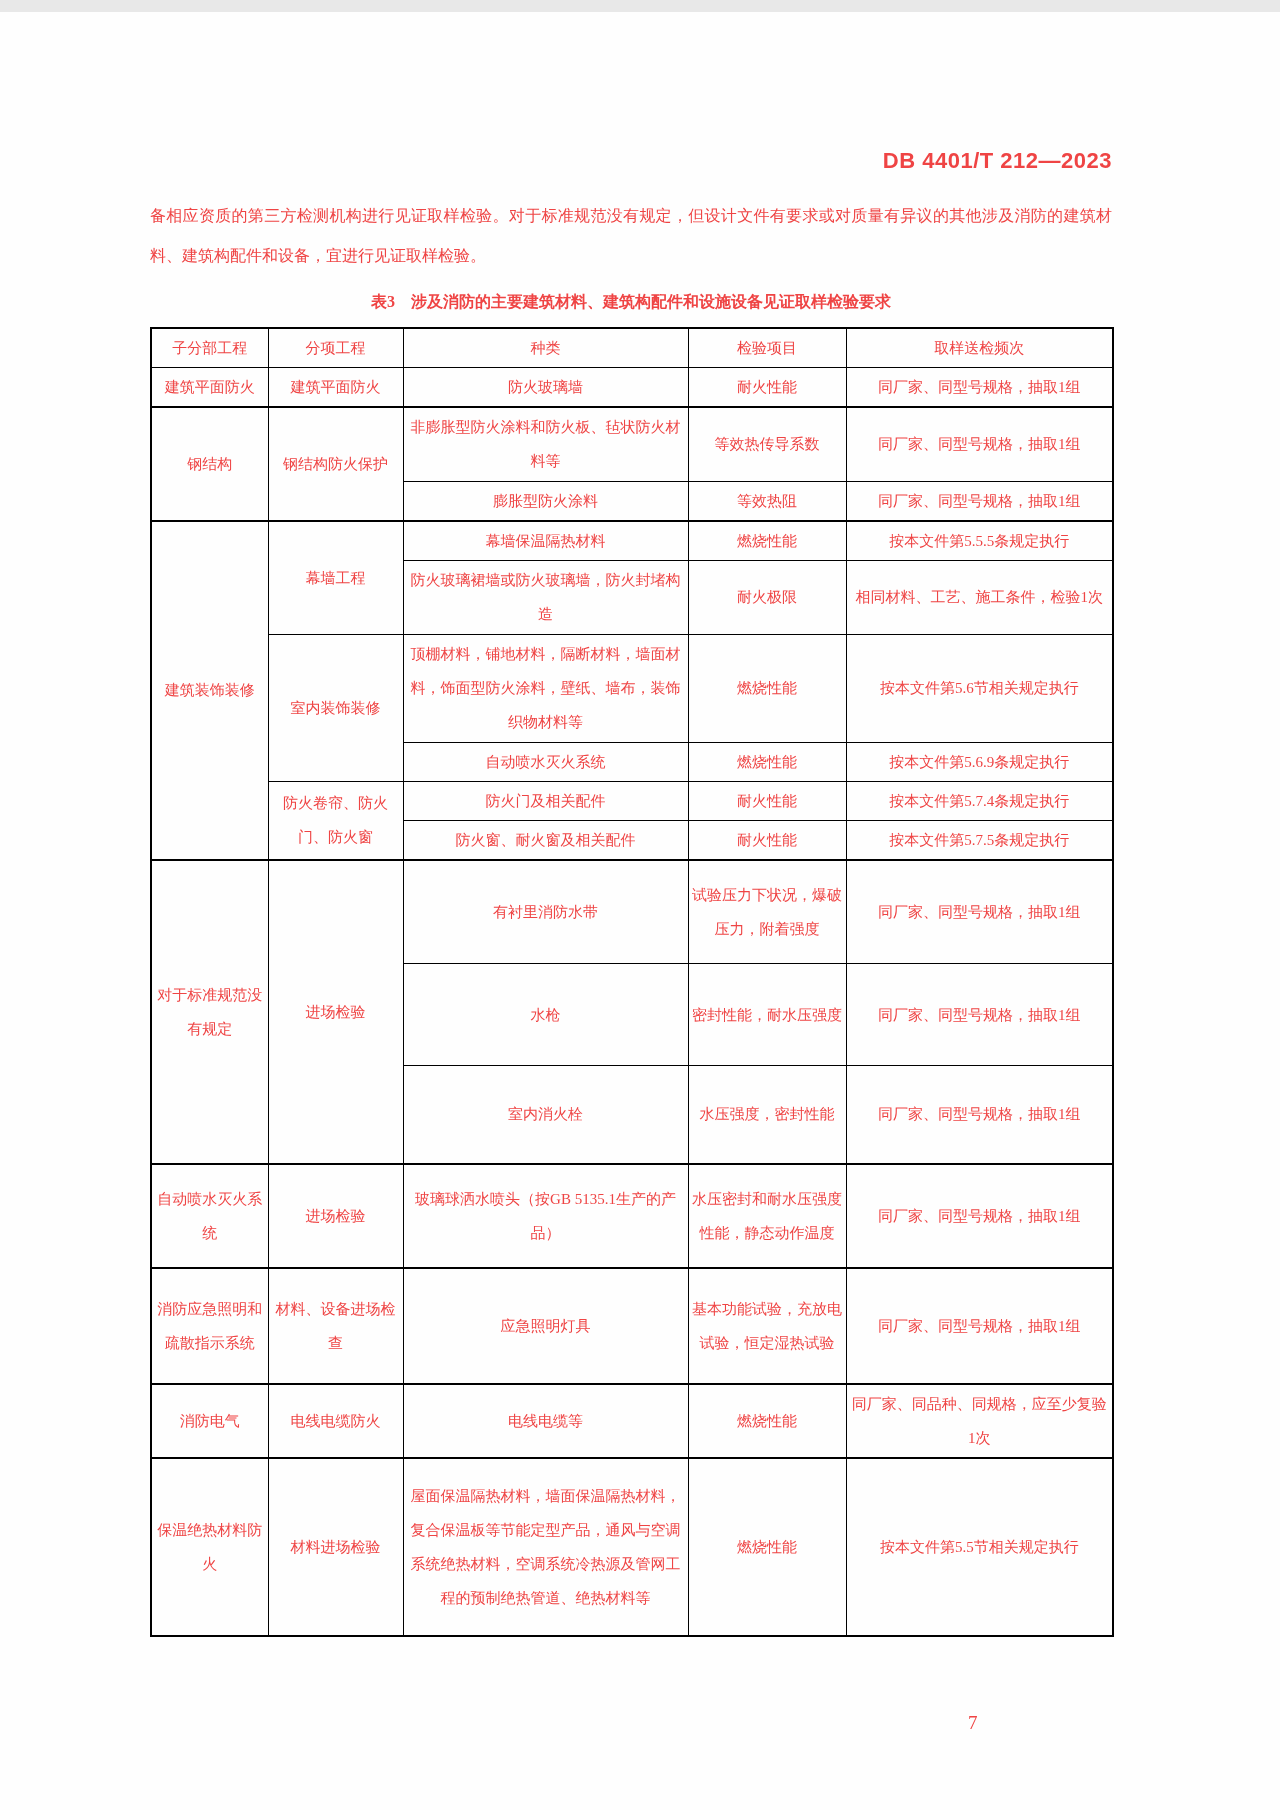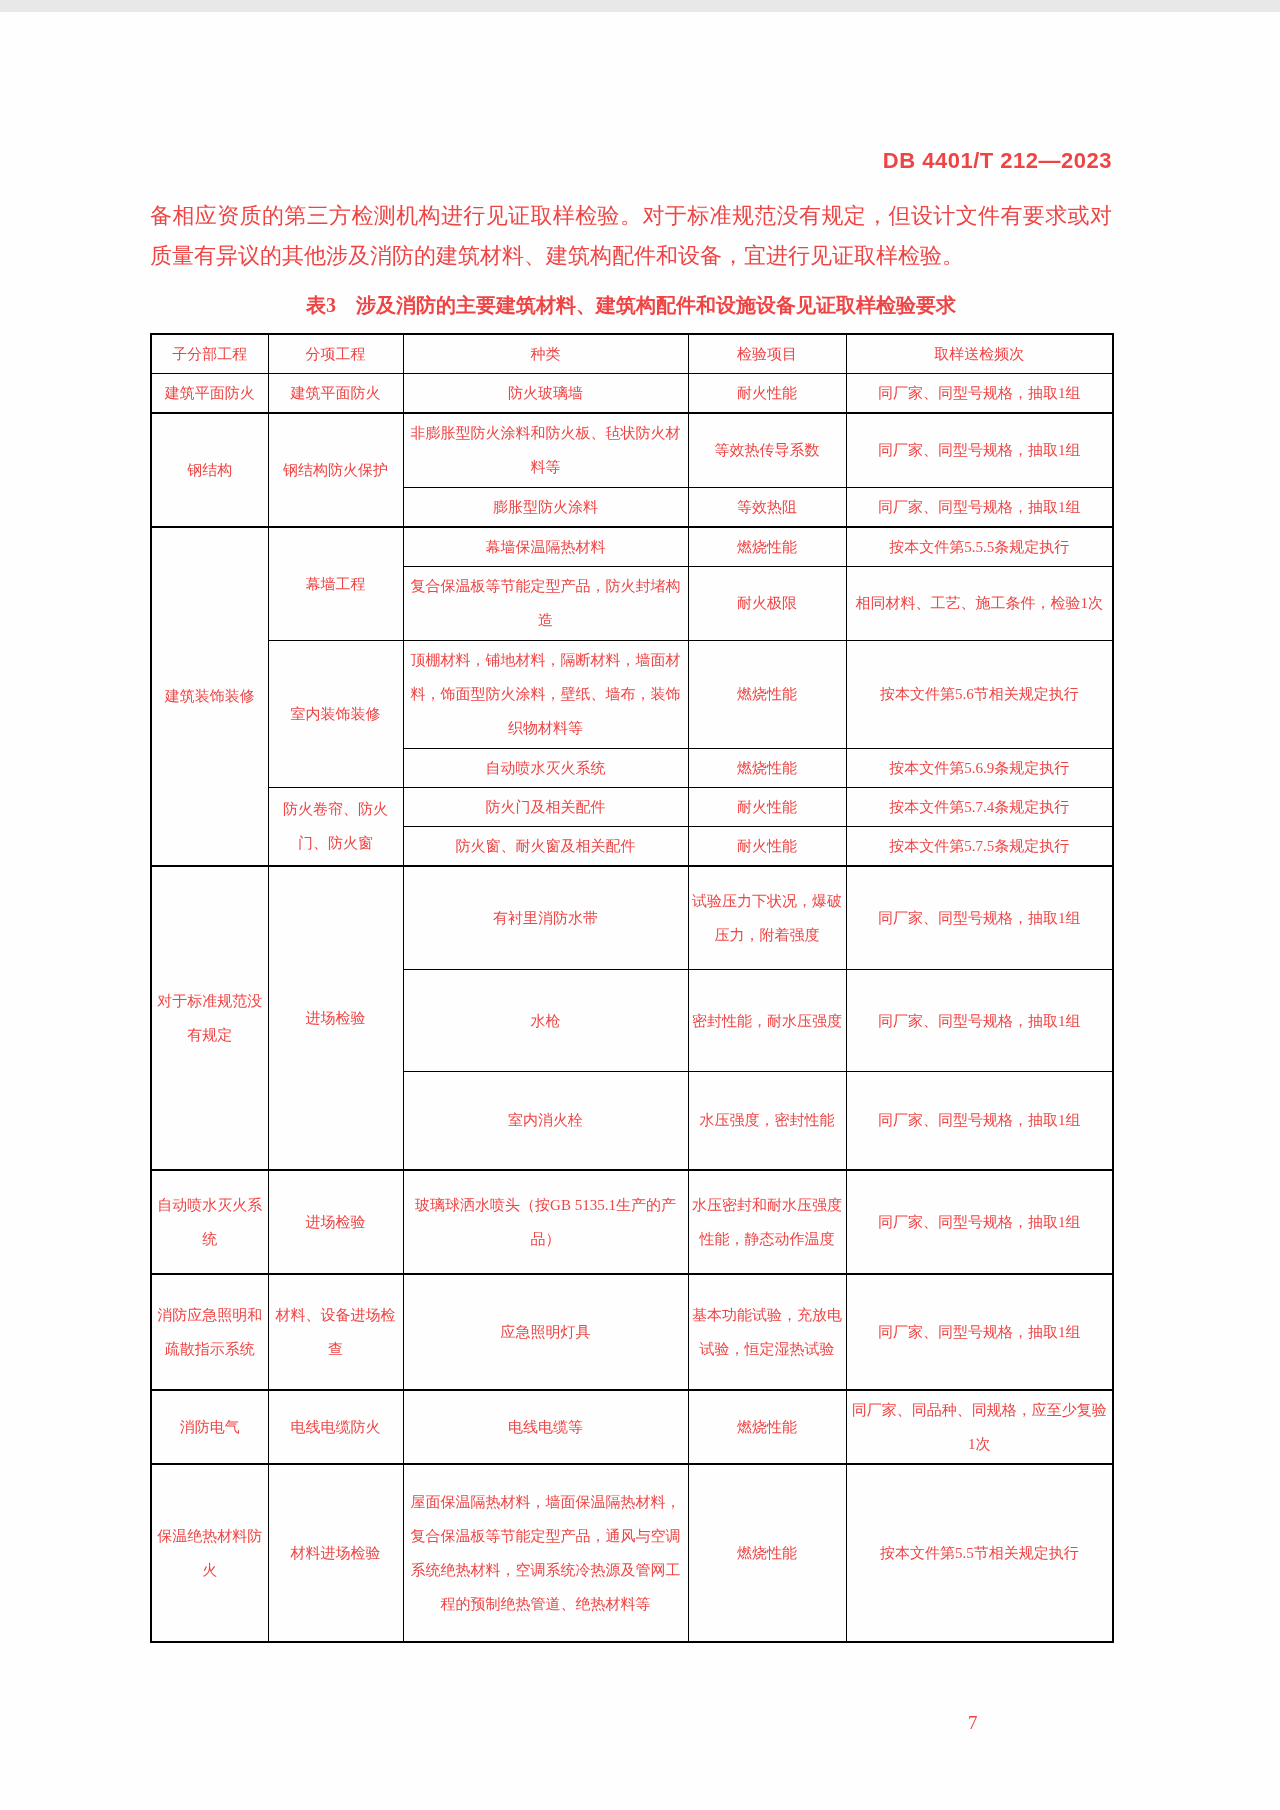--- a/index.html
+++ b/index.html
@@ -19,28 +19,28 @@
   }
   .doc-header{
     text-align:right;
     font-size:22px;
     font-weight:bold;
     letter-spacing:.5px;
     font-family:"Liberation Sans", sans-serif;
   }
   .intro{
     margin:22px 0 0 0;
-    font-size:22px;
+    font-size:16px;
     line-height:40px;
     text-align:justify;
   }
   .caption{
     margin-top:16px;
     text-align:center;
-    font-size:20px;
+    font-size:16px;
     font-weight:bold;
   }
   table.insp{
     margin-top:14px;
     border-collapse:collapse;
     table-layout:fixed;
     width:962px;
     font-size:15px;
   }
   table.insp th, table.insp td{
@@ -117,21 +117,21 @@
           <td>同厂家、同型号规格，抽取1组</td>
         </tr>
         <tr class="sec" style="height:36px">
           <td rowspan="6">建筑装饰装修</td>
           <td rowspan="2">幕墙工程</td>
           <td>幕墙保温隔热材料</td>
           <td>燃烧性能</td>
           <td>按本文件第5.5.5条规定执行</td>
         </tr>
         <tr style="height:74px">
-          <td>复合保温板等节能定型产品，防火封堵构造</td>
+          <td>防火玻璃裙墙或防火玻璃墙，防火封堵构造</td>
           <td>耐火极限</td>
           <td>相同材料、工艺、施工条件，检验1次</td>
         </tr>
         <tr style="height:108px">
           <td rowspan="2">室内装饰装修</td>
           <td>顶棚材料，铺地材料，隔断材料，墙面材料，饰面型防火涂料，壁纸、墙布，装饰织物材料等</td>
           <td>燃烧性能</td>
           <td>按本文件第5.6节相关规定执行</td>
         </tr>
         <tr style="height:36px">

